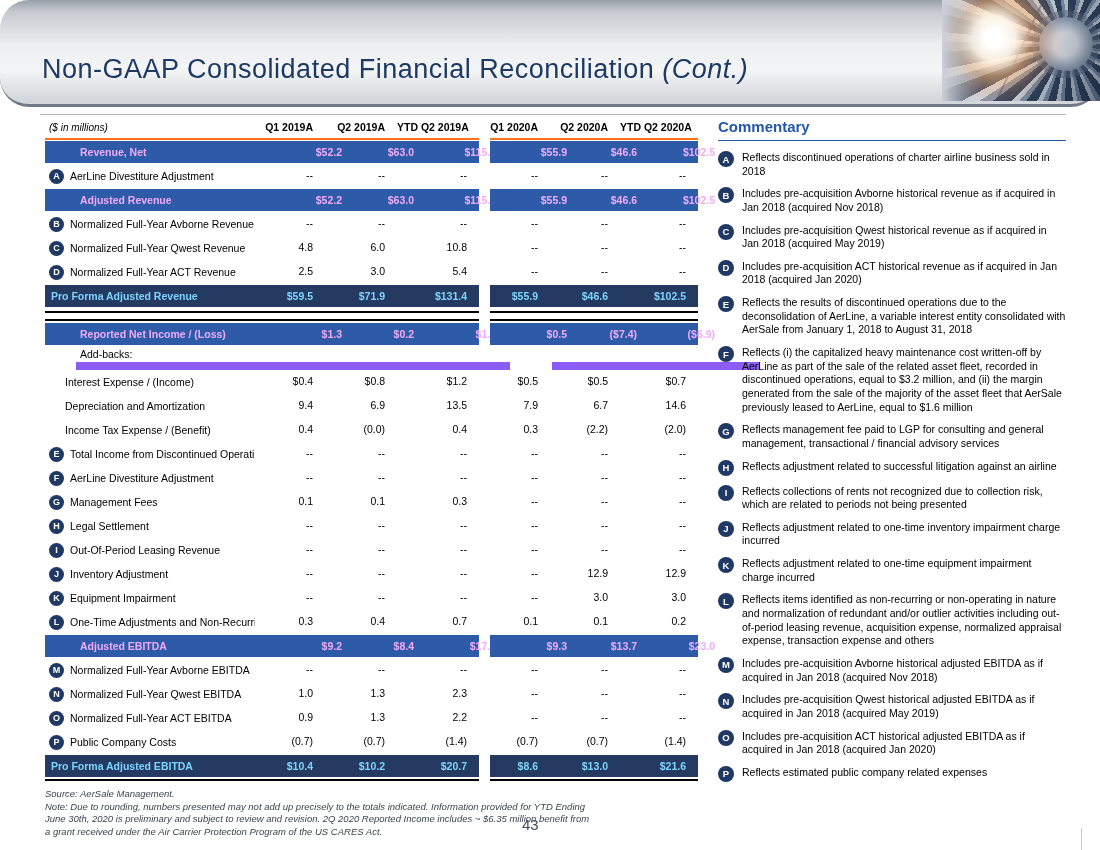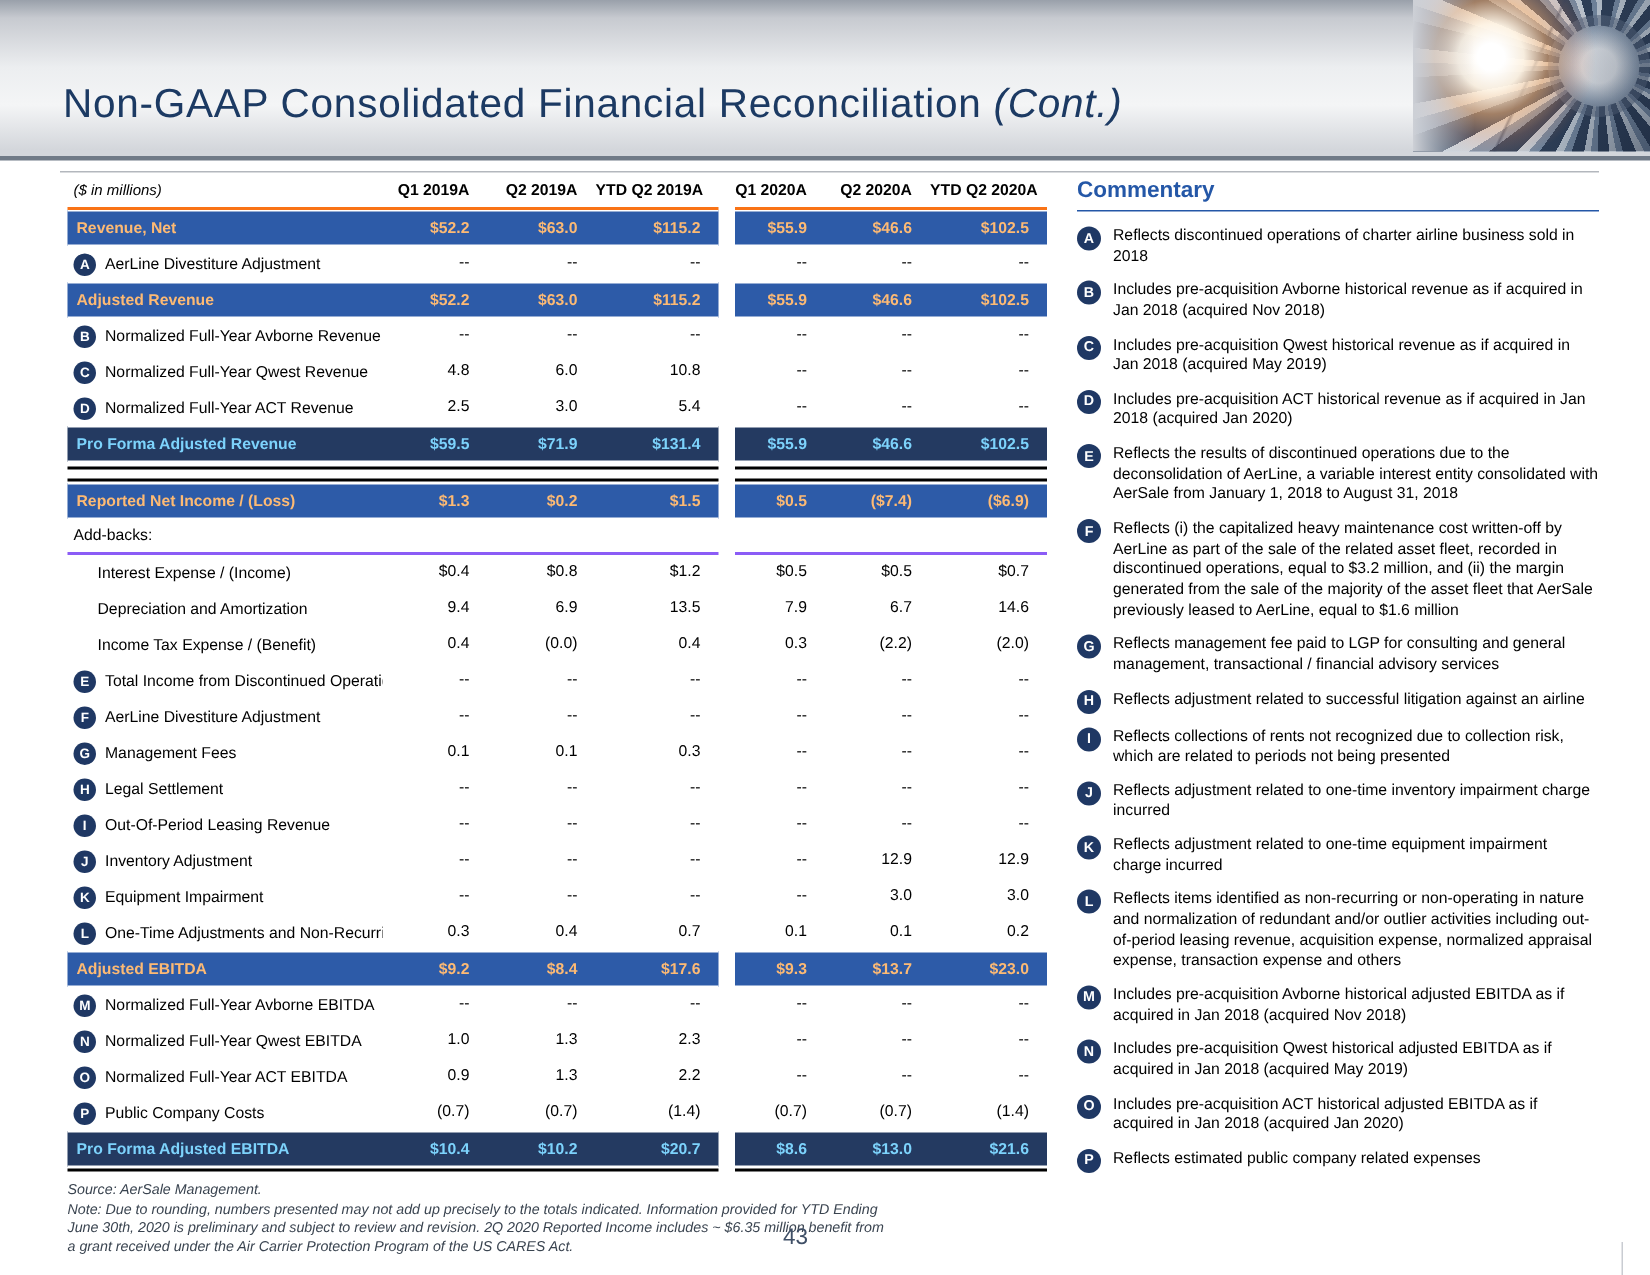--- a/index.html
+++ b/index.html
@@ -2,21 +2,21 @@
 <html style="--row-blue: #2d5ba8; --row-navy: #243a61; --badge-navy: #1f3864; --accent-blue: #2457a7; --title-navy: #1c3a63;"><head>
 <meta charset="utf-8">
 <style>
   html,body{margin:0;padding:0;background:#fff;}
   .canvas{position:relative;width:1100px;height:850px;background:#fff;overflow:hidden;
           font-family:"Liberation Sans",sans-serif;color:#000;}
 
   
   .header{position:absolute;left:0;top:0;width:1100px;height:104px;
     background:linear-gradient(180deg,#99a0aa 0px,#c7cad0 12px,#eceef0 45px,#f4f5f6 70px,#d3d6db 100px);
-    border-bottom:3px solid #707a87;}
+    border-bottom:3px solid #707a87;border-radius:29px;}
   .slide-title{position:absolute;left:42px;top:54px;font-size:27px;letter-spacing:.5px;color:var(--title-navy);}
   .title-cont{font-style:italic;margin-left:8px;}
 
   .engine{position:absolute;top:0;right:0;width:158px;height:101px;overflow:hidden;}
   .engine-blades{position:absolute;width:280px;height:280px;left:-15px;top:-95px;border-radius:50%;
     background:repeating-conic-gradient(from 4deg at 50% 50%,#31435c 0deg 8deg,#7e93ab 8deg 12.5deg,#ccd7e1 12.5deg 17deg);}
   .engine-hub{position:absolute;left:97px;top:17px;width:54px;height:54px;border-radius:50%;
     background:radial-gradient(circle,#eef2f6 0 30%,#a2b2c4 62%,#5a6c84 100%);
     box-shadow:0 0 0 7px rgba(96,113,136,.55);}
   .engine-dark{position:absolute;inset:0;
@@ -36,26 +36,26 @@
   .trow,.thead{display:flex;height:24px;}
   .seg{box-sizing:border-box;}
   .seg-left{display:grid;grid-template-columns:210px 70px 72px 82px;width:434px;}
   .seg-right{display:grid;grid-template-columns:60px 70px 78px;width:208px;}
   .gcell{width:11px;flex:0 0 11px;}
   .vcell{text-align:right;padding-right:12px;font-size:10.5px;line-height:22px;white-space:nowrap;}
   .lcell{display:flex;align-items:center;gap:6px;padding-left:4px;font-size:10.5px;white-space:nowrap;overflow:hidden;}
   .thead .seg{border-bottom:2px solid #f97316;}
   .hcell{font-weight:bold;font-size:10.5px;color:#000;}
   .unit{font-style:italic;font-size:10px;}
-  .trow.blue .seg{background:var(--row-blue);color:#fdba74;border-top:1.5px solid #fff;border-bottom:1.5px solid #fff;}
+  .trow.blue .seg{background:var(--row-blue);color:#f0abfc;border-top:1.5px solid #fff;border-bottom:1.5px solid #fff;padding-left:29px;}
   .trow.navy .seg{background:var(--row-navy);color:#7dd3fc;border-top:1.5px solid #fff;border-bottom:1.5px solid #fff;}
   .trow.blue .lcell,.trow.navy .lcell{font-weight:bold;padding-left:6px;}
   .trow.blue .vcell,.trow.navy .vcell{font-weight:bold;}
   .trow.indent .lcell{padding-left:20px;}
-  .trow.section .seg{border-bottom:2px solid #8b5cf6;}
+  .trow.section .seg{border-bottom:8px solid #8b5cf6;margin-left:31px;}
   .trow.separator{height:14px;}
   .sepline{height:6px;margin-top:3px;border-top:2px solid #000;border-bottom:2px solid #000;}
   .badge{flex:0 0 15px;width:15px;height:15px;border-radius:50%;background:var(--badge-navy);
          color:#fff;font-size:9px;font-weight:bold;display:flex;align-items:center;justify-content:center;}
   .tbottom{display:flex;height:3px;margin-top:1px;}
   .bline{height:2px;background:#000;}
   .bline.seg-left{width:434px;display:block;}
   .bline.seg-right{width:208px;display:block;}
 
   

